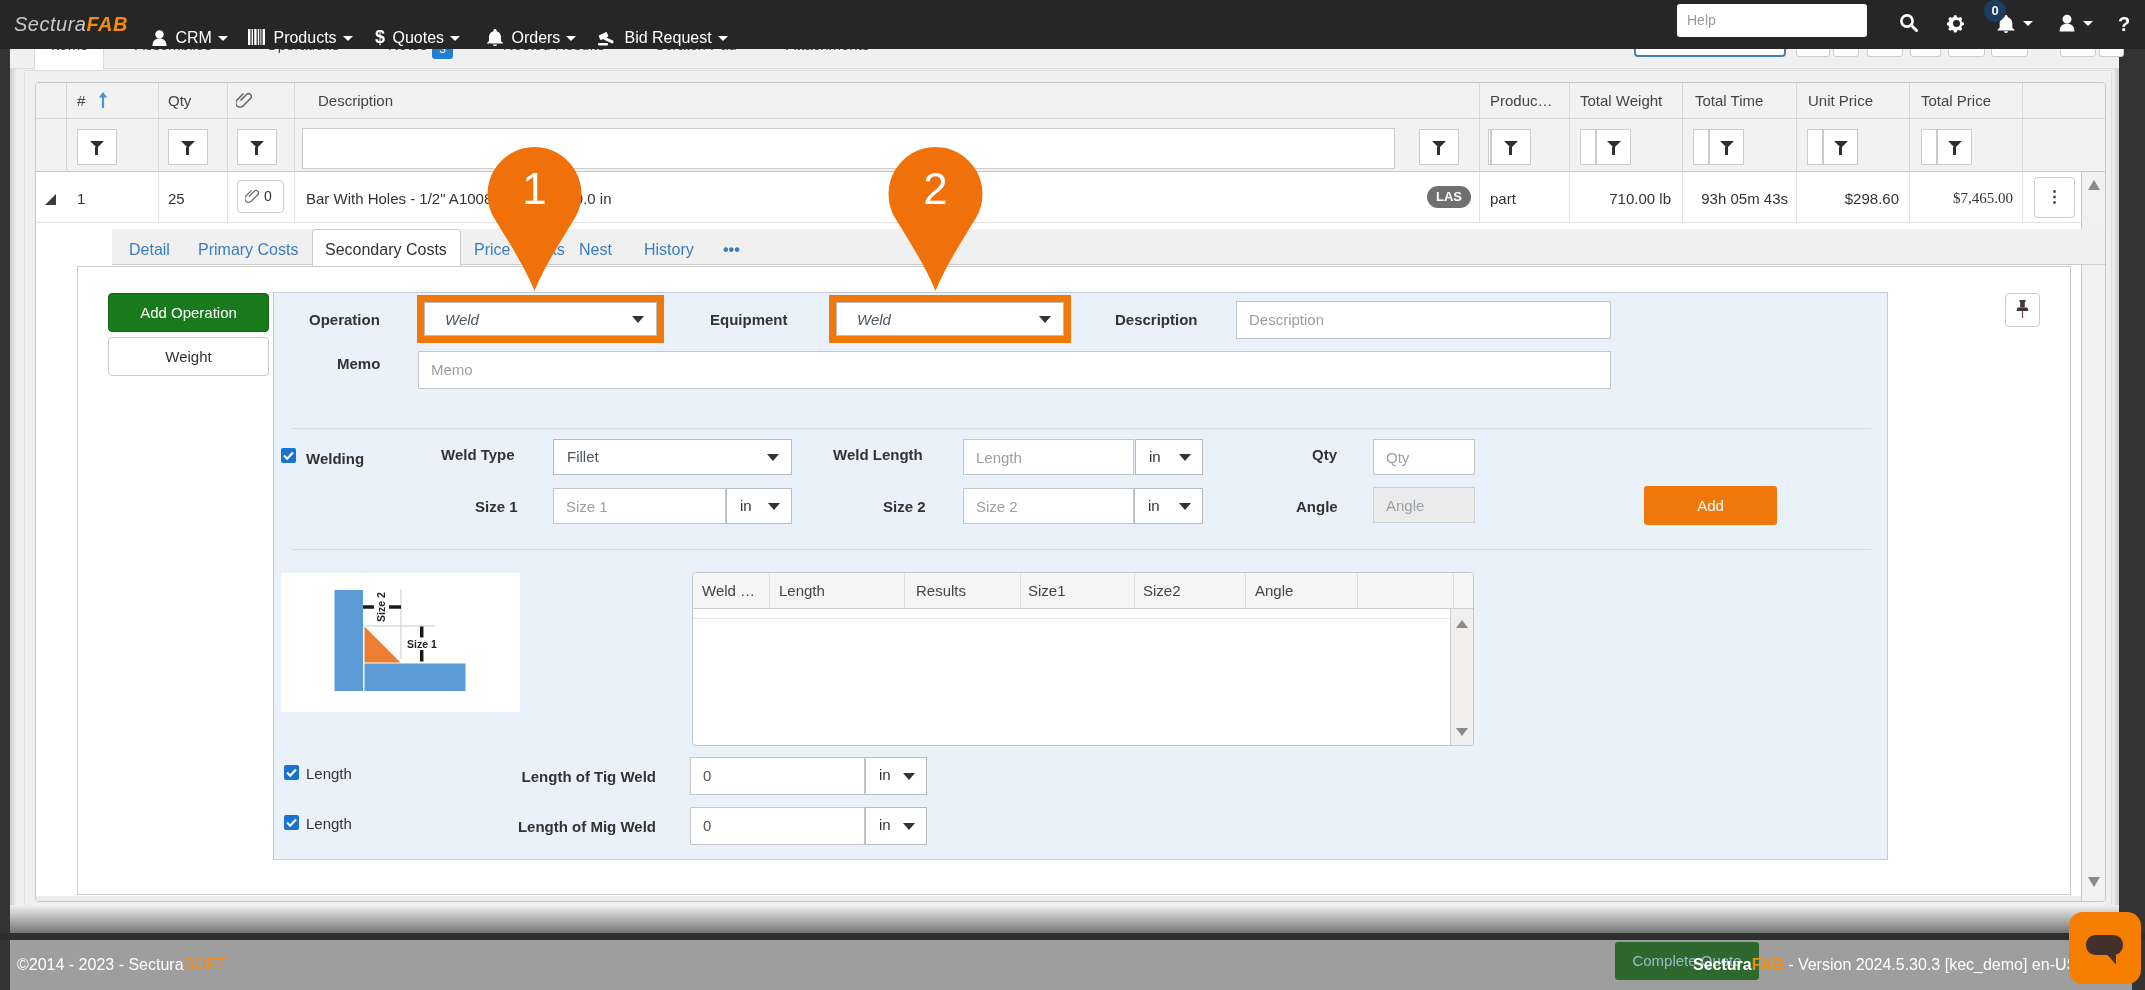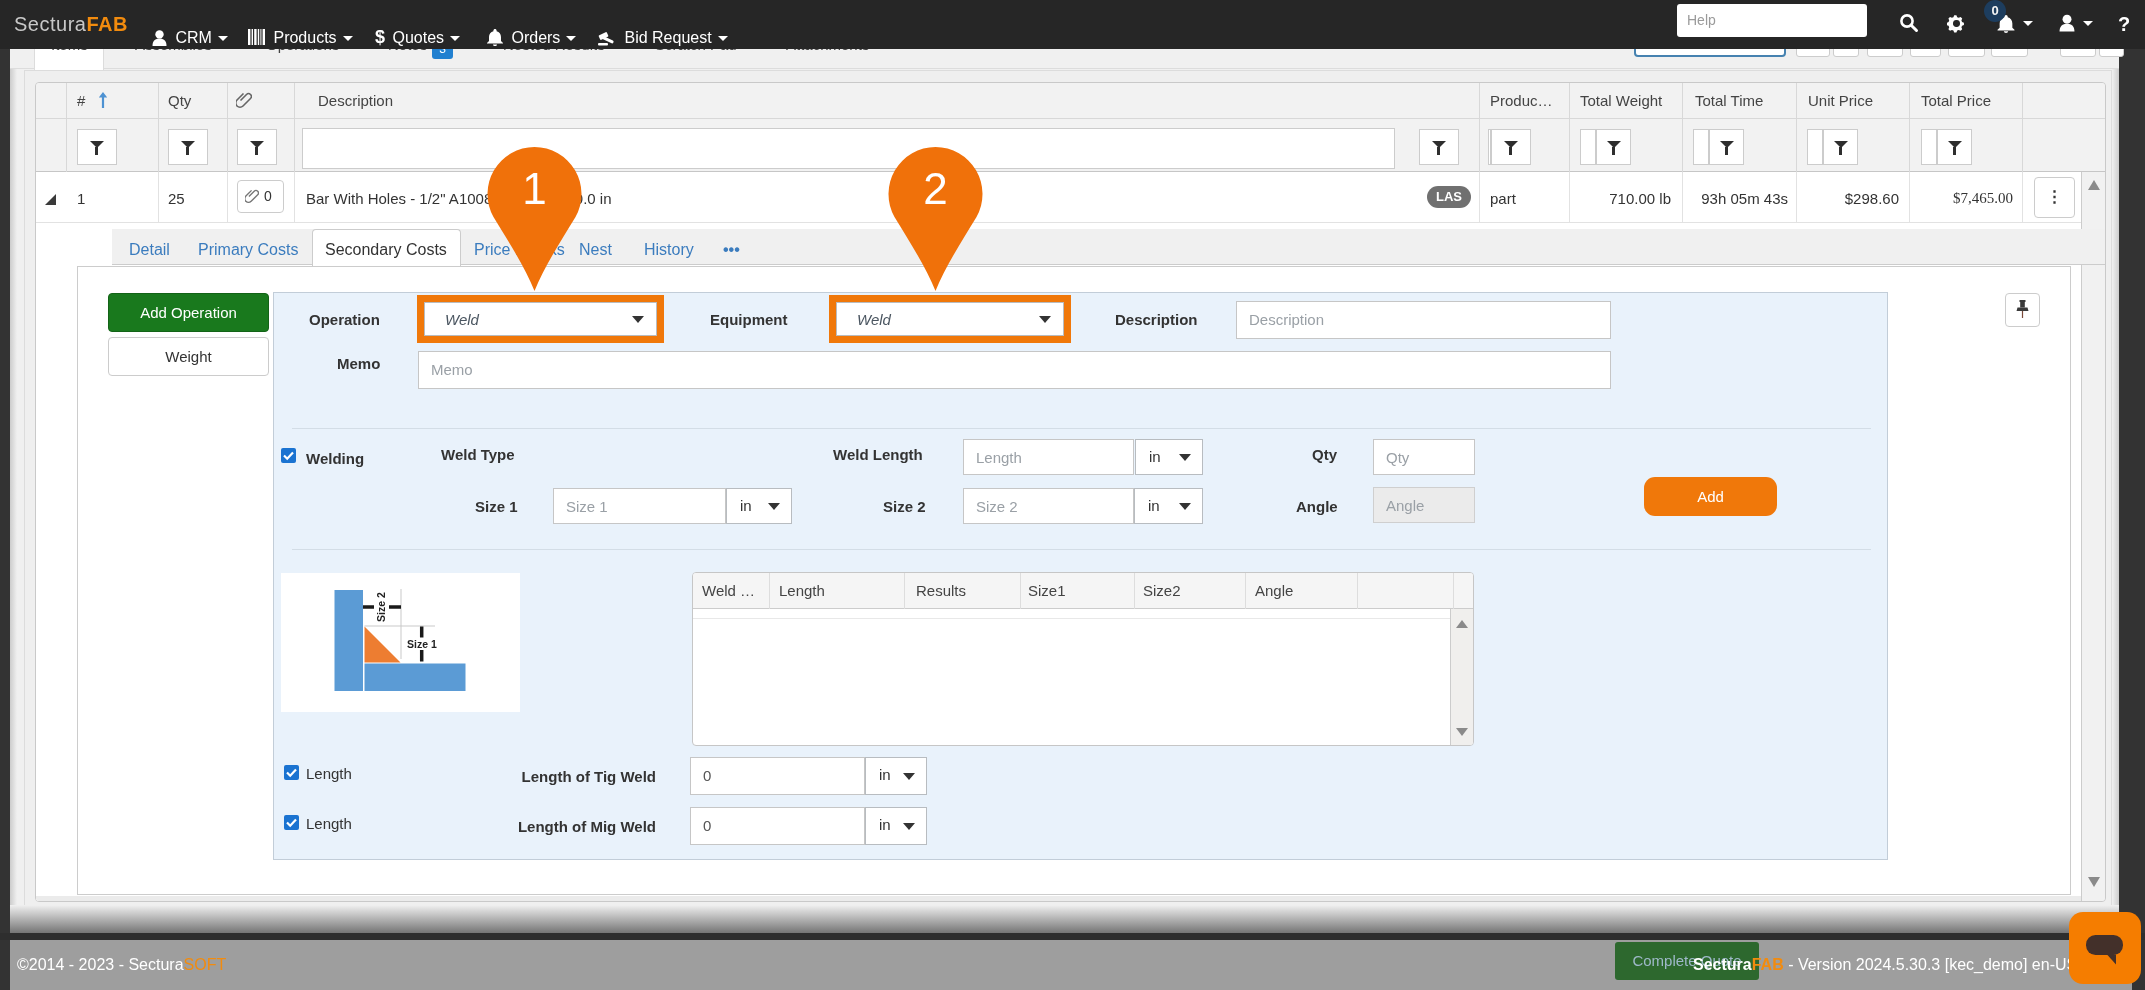--- a/index.html
+++ b/index.html
@@ -2,21 +2,21 @@
 <html><head>
 <meta charset="utf-8">
 <style>
 * { margin:0; padding:0; box-sizing:border-box; }
 html,body { width:2145px; height:990px; overflow:hidden; }
 body { font-family:"Liberation Sans", sans-serif; background:#333; }
 .page { position:relative; width:2145px; height:990px; overflow:hidden; }
 .abs { position:absolute; }
 
 .navbar { position:absolute; left:0; top:0; width:2145px; height:49px; background:#262626; z-index:50; }
-.logo { position:absolute; left:14px; top:13px; font-size:20px; letter-spacing:-0.2px; color:#c8c8c8; letter-spacing:0.5px; }
+.logo { position:absolute; left:14px; top:13px; font-size:20px; letter-spacing:-0.2px; color:#c8c8c8; letter-spacing:0.5px;font-style:italic; }
 .logo b { color:#f28b0e; font-weight:bold; }
 .nav-item { position:absolute; top:15px; height:45px; line-height:45px; color:#fff; font-size:16px; white-space:nowrap; }
 .caret-w { display:inline-block; width:0; height:0; border-left:5px solid transparent; border-right:5px solid transparent; border-top:5px solid #fff; vertical-align:middle; margin-left:6px; }
 .help-box { position:absolute; left:1677px; top:4px; width:190px; height:33px; background:#fff; border-radius:3px; color:#9a9a9a; font-size:14px; line-height:32px; padding-left:10px; }
 
 .mainarea { position:absolute; left:10px; top:49px; width:2109px; height:856px; background:#f0f0f0; }
 .mainarea::before { content:""; position:absolute; left:0; top:0; width:7px; height:100%; background:linear-gradient(90deg,#cccccc,#f0f0f0); }
 .mainarea::after { content:""; position:absolute; right:0; top:0; width:7px; height:100%; background:linear-gradient(270deg,#cccccc,#f0f0f0); }
 .shade { position:absolute; left:10px; top:905px; width:2109px; height:28px; background:linear-gradient(#f0f0f0, #757575); }
 .darkline { position:absolute; left:0px; top:933px; width:2145px; height:7px; background:#2e2e2e; }
@@ -47,21 +47,21 @@
 .pinbtn { position:absolute; left:1927px; top:26px; width:35px; height:34px; background:#fff; border:1px solid #ccc; border-radius:4px; }
 .blbl { position:absolute; font-size:15px; font-weight:bold; color:#333; white-space:nowrap; }
 .inp { position:absolute; background:#fff; border:1px solid #c6c6c6; font-size:15px; color:#9aa0a6; line-height:35px; padding-left:12px; white-space:nowrap; overflow:hidden; }
 .sel { position:absolute; background:#fff; border:1px solid #b8bcc0; font-size:15px; color:#4a5560; line-height:33px; padding-left:13px; }
 .sel::after { content:""; position:absolute; right:12px; top:50%; margin-top:-3px; border-left:6px solid transparent; border-right:6px solid transparent; border-top:7px solid #333; }
 .inbox { position:absolute; background:#fff; border:1px solid #b8bcc0; font-size:15px; color:#333; line-height:33px; padding-left:13px; }
 .inbox::after { content:""; position:absolute; right:11px; top:50%; margin-top:-3px; border-left:6px solid transparent; border-right:6px solid transparent; border-top:7px solid #333; }
 .hl { position:absolute; border:7px solid #f0780a; background:#fff; } .hl .sel { padding-left:20px;font-style:italic; }
 .divider { position:absolute; left:18px; width:1579px; height:1px; background:#d3dde6; }
 .cbx { position:absolute; width:15px; height:15px; background:#1a73d1; border-radius:2px; }
-.addbtn { position:absolute; left:1370px; top:184px; width:133px; height:39px; background:#f0780a; border-radius:11px; color:#fff; font-size:15px; text-align:center; line-height:39px; }
+.addbtn { position:absolute; left:1370px; top:193px; width:133px; height:39px; background:#f0780a; border-radius:3px; color:#fff; font-size:15px; text-align:center; line-height:39px; }
 .wtable { position:absolute; left:418px; top:279px; width:782px; height:174px; background:#fff; border:1px solid #c6c6c6; border-radius:4px; overflow:hidden; }
 .wth { position:absolute; left:0; top:0; width:780px; height:36px; background:#f5f5f5; border-bottom:1px solid #ccc; }
 .wth-cell { position:absolute; top:0; height:36px; border-right:1px solid #ddd; font-size:15px; color:#444; }
 .wth-cell span { position:absolute; top:9px; left:9px; }
 .pin { position:absolute; z-index:60; }
 .drow { position:absolute; left:0; top:89px; width:2045px; height:50px; background:#fff; font-size:15px; color:#333; }
 .d-cell { position:absolute; top:0; height:50px; border-right:1px solid #e2e2e2; }
 .d-cell span.ct { position:absolute; top:18px; }
 .vscroll { position:absolute; right:0; top:89px; width:24px; height:729px; background:#f1f1f1; border-left:1px solid #ccc; }
 
@@ -293,20 +293,21 @@
           <div class="blbl" style="left:841px; top:18px;">Description</div>
           <div class="inp" style="left:962px; top:8px; width:375px; height:38px;">Description</div>
           <div class="blbl" style="left:63px; top:62px;">Memo</div>
           <div class="inp" style="left:144px; top:58px; width:1193px; height:38px;">Memo</div>
           <div class="divider" style="top:135px;"></div>
           <div class="cbx" style="left:7px; top:155px;"><svg width="15" height="15" viewBox="0 0 15 15">
                 <path d="M3 7.5 L6.2 10.7 L12 4.5" stroke="#fff" stroke-width="2.2" fill="none"></path>
               </svg></div>
           <div class="blbl" style="left:32px; top:157px;">Welding</div>
           <div class="blbl" style="left:167px; top:153px;">Weld Type</div>
+          <div class="sel" style="left:279px; top:146px; width:239px; height:36px;">Fillet</div>
           <div class="blbl" style="left:559px; top:153px;">Weld Length</div>
           <div class="inp" style="left:689px; top:146px; width:171px; height:36px;">Length</div>
           <div class="inbox" style="left:861px; top:146px; width:68px; height:36px;">in</div>
           <div class="blbl" style="left:1038px; top:153px;">Qty</div>
           <div class="inp" style="left:1099px; top:146px; width:102px; height:36px;">Qty</div>
           <div class="blbl" style="left:201px; top:205px;">Size 1</div>
           <div class="inp" style="left:279px; top:195px; width:173px; height:36px;">Size 1</div>
           <div class="inbox" style="left:452px; top:195px; width:66px; height:36px;">in</div>
           <div class="blbl" style="left:609px; top:205px;">Size 2</div>
           <div class="inp" style="left:689px; top:195px; width:171px; height:36px;">Size 2</div>

